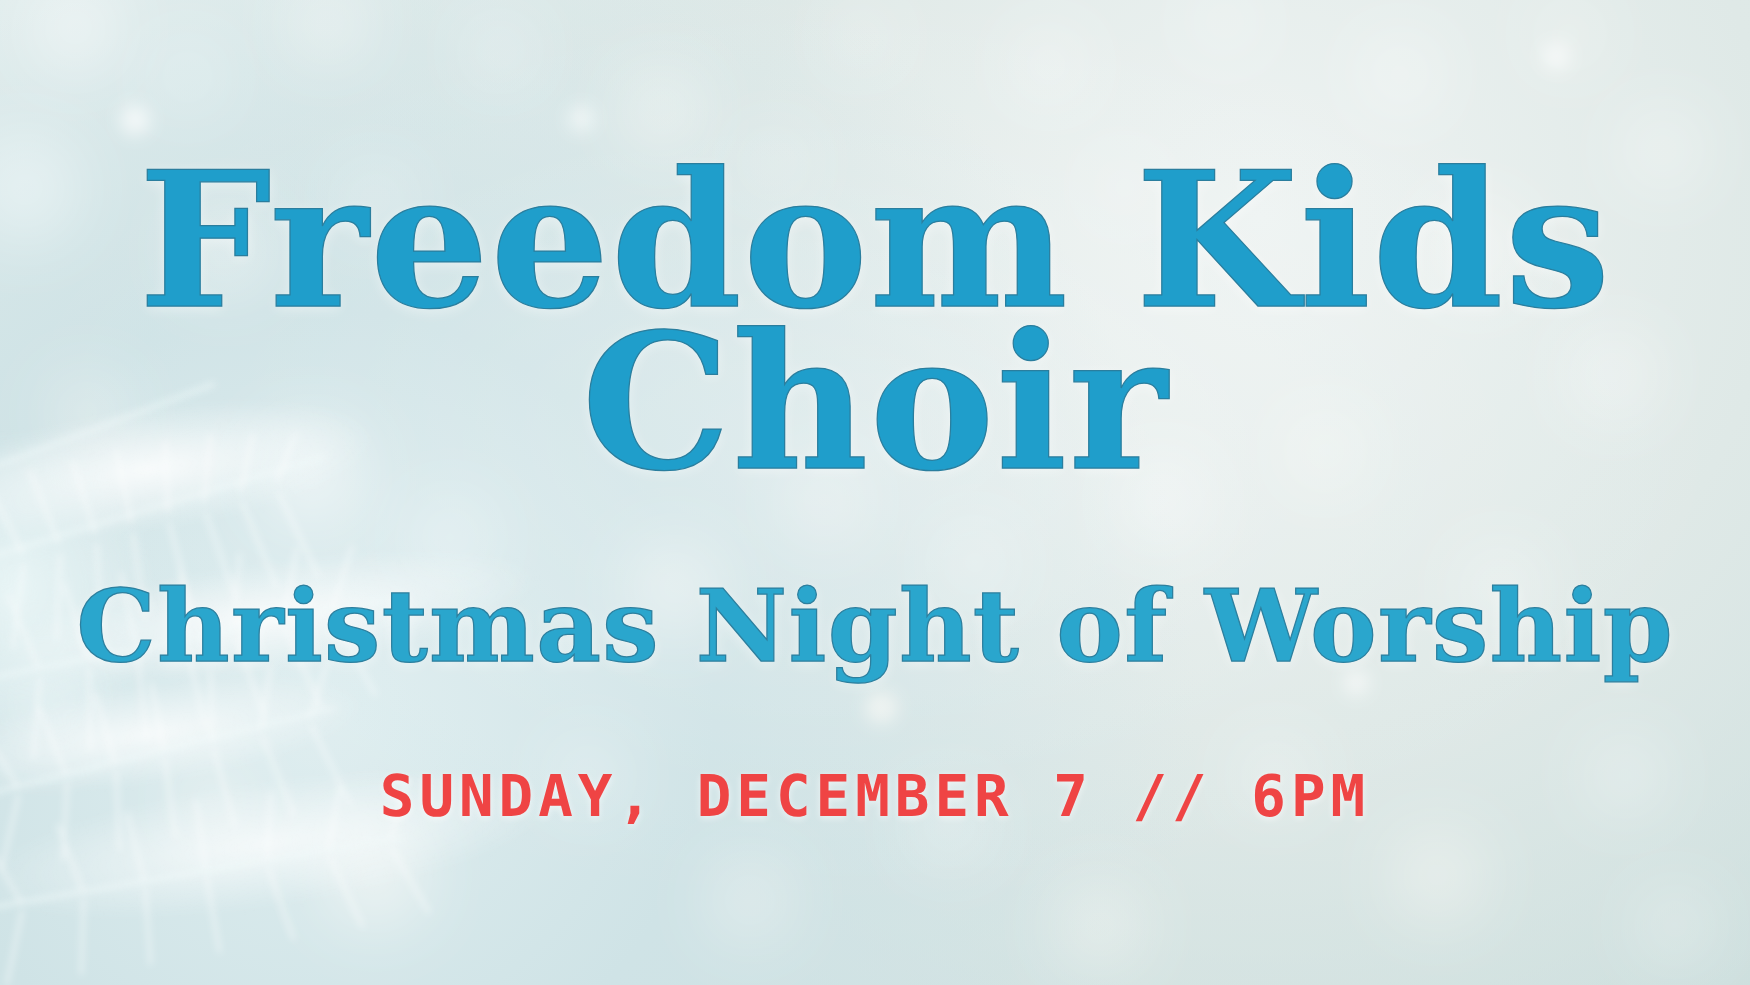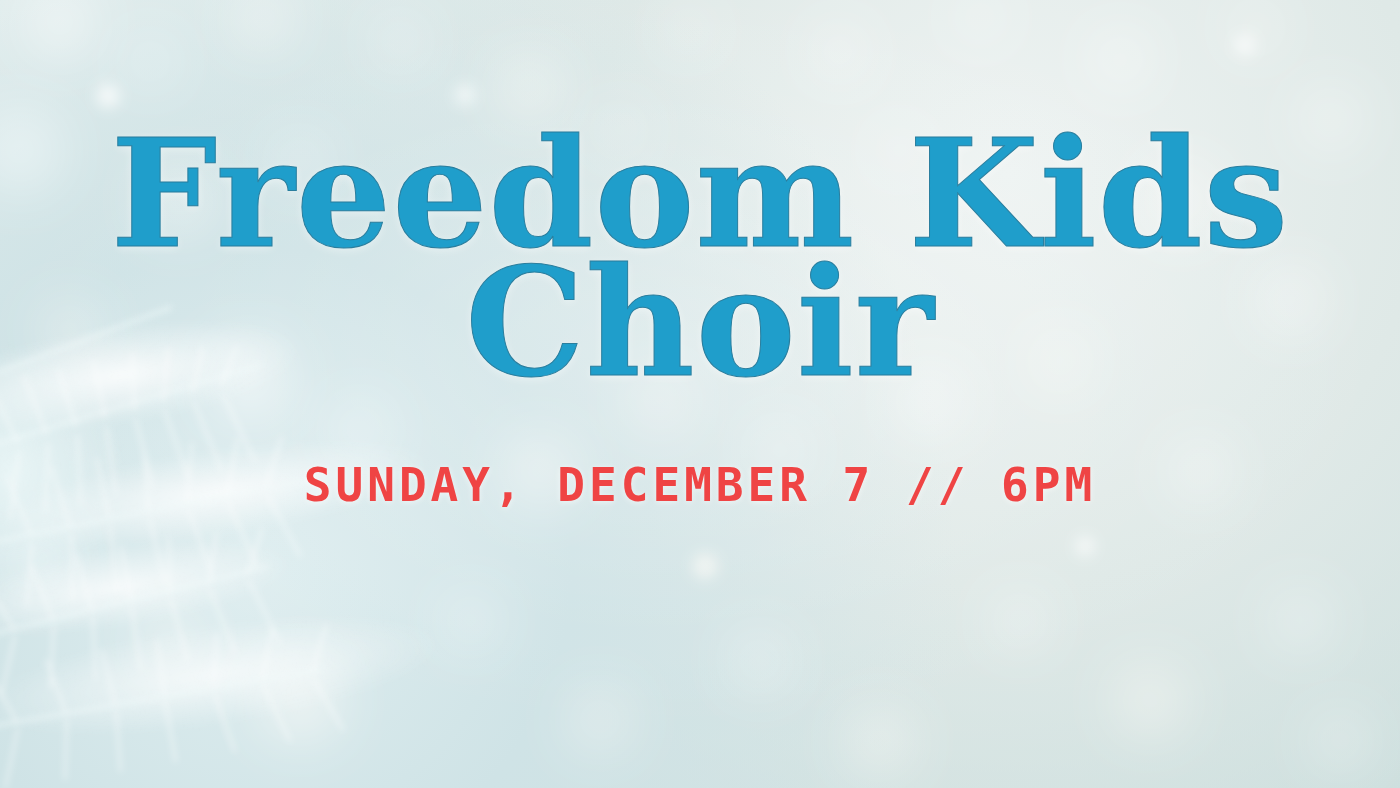--- a/index.html
+++ b/index.html
@@ -241,16 +241,17 @@
         <path d="M330 448 L352 502"></path>
       </g>
     </svg>
   </div>
 
   <div class="haze"></div>
 
   <div class="content">
     <div class="title-line title-1">Freedom Kids</div>
     <div class="title-line title-2">Choir</div>
+    <div class="subtitle">Christmas Night of Worship</div>
     <div class="details">SUNDAY, DECEMBER 7 // 6PM</div>
   </div>
 
 </div>
 
 </body></html>

